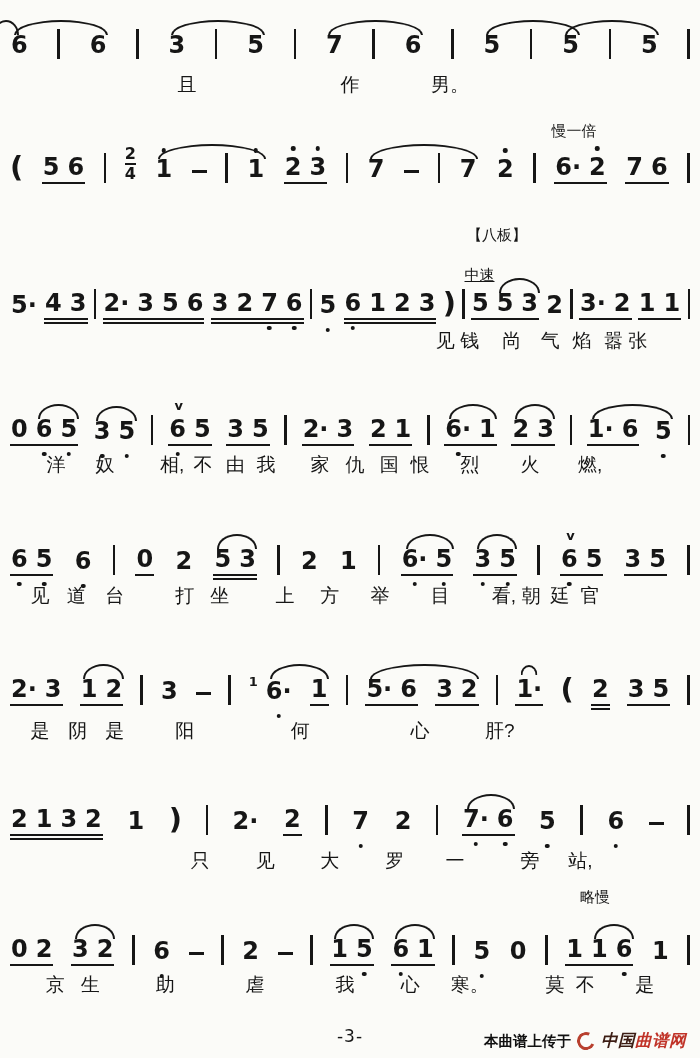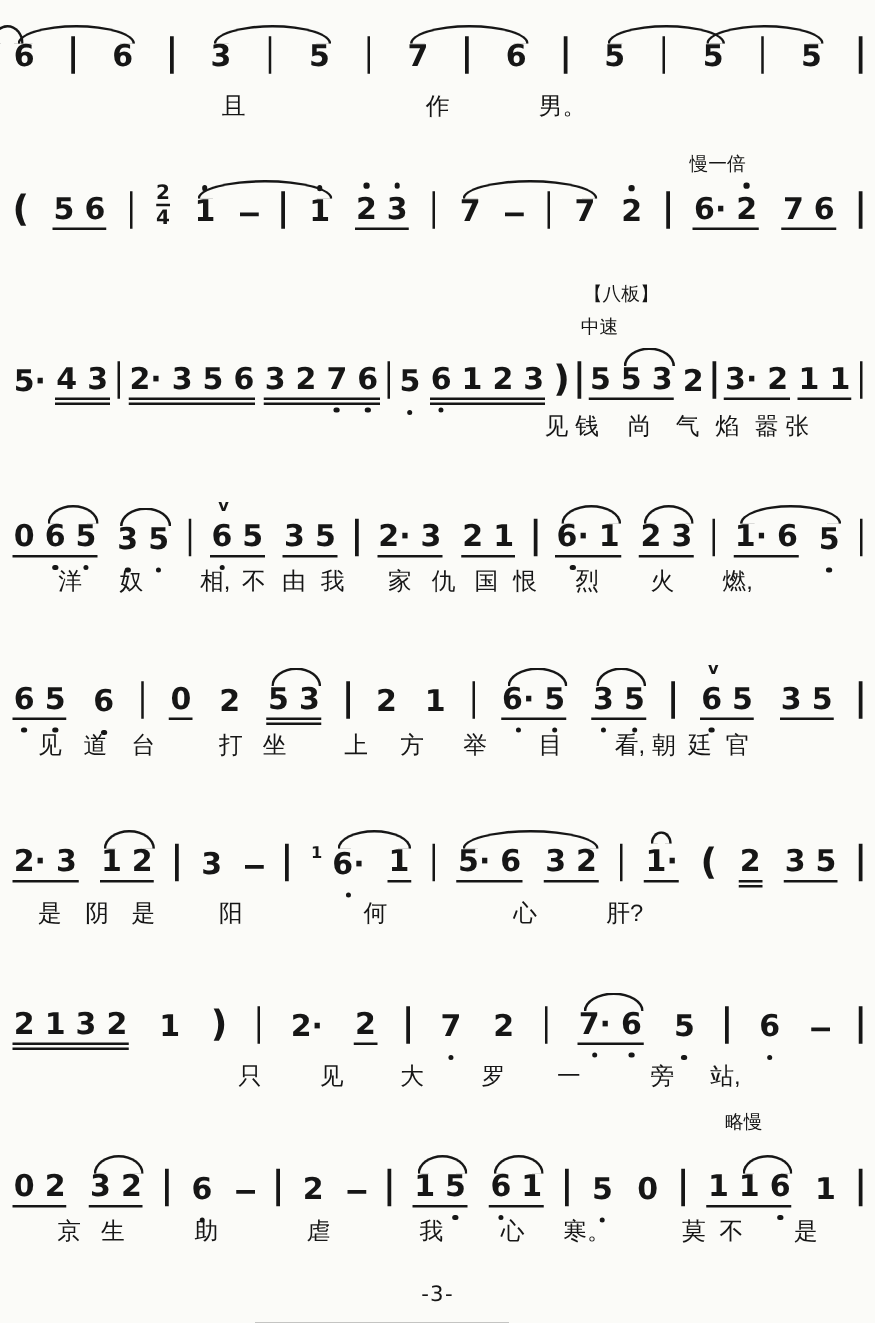--- a/index.html
+++ b/index.html
@@ -43,20 +43,25 @@
         border-radius:50%;transform:rotate(-20deg);flex:none;}
   .site{font-size:16.5px;font-weight:bold;font-style:italic;letter-spacing:.5px;
         font-family:"Liberation Sans",sans-serif;}
   .site .cn{color:#3c1d14;} .site .net{color:var(--red);}
 </style>
 </head>
 <body>
 
 <div class="sheet" id="sheet">
   <div class="pagenum">-3-</div>
+  <div class="uploader">
+    <span class="upl-text">本曲谱上传于</span>
+    <span class="logo"></span>
+    <span class="site"><span class="cn">中国</span><span class="net">曲谱网</span></span>
+  </div>
 <div class="notes-row" style="top: 16px;">
       <span class="g">
         <span class="it"><span class="tx">6</span></span>
       </span>
       <span class="bar"></span>
       <span class="g">
         <span class="it"><span class="tx">6</span></span>
       </span>
       <span class="bar"></span>
       <span class="g">
@@ -193,21 +198,21 @@
         <span class="it"><span class="tx">2</span></span>
       </span>
       <span class="g u1">
         <span class="it"><span class="tx">1</span></span>
         <span class="it"><span class="tx">1</span></span>
       </span>
       <span class="bar"></span>
       <div class="slur" style="left: 499.13px; width: 36.3953px; top: 2px;"></div>
     </div>
     <div class="ann" style="left: 71%; top: 226px;">【八板】</div>
-    <div class="ann" style="left: 68.5%; top: 252px;">中速</div>
+    <div class="ann" style="left: 68.5%; top: 266px; text-decoration: underline;">中速</div>
     <div class="lyr" style="left: 63.6%; top: 328px;">见</div>
     <div class="lyr" style="left: 67.1%; top: 328px;">钱</div>
     <div class="lyr" style="left: 73.1%; top: 328px;">尚</div>
     <div class="lyr" style="left: 78.6%; top: 328px;">气</div>
     <div class="lyr" style="left: 83.1%; top: 328px;">焰</div>
     <div class="lyr" style="left: 87.6%; top: 328px;">嚣</div>
     <div class="lyr" style="left: 91.1%; top: 328px;">张</div>
     <div class="notes-row" style="top: 402px;">
       <span class="g u1">
         <span class="it"><span class="tx">0</span></span>

